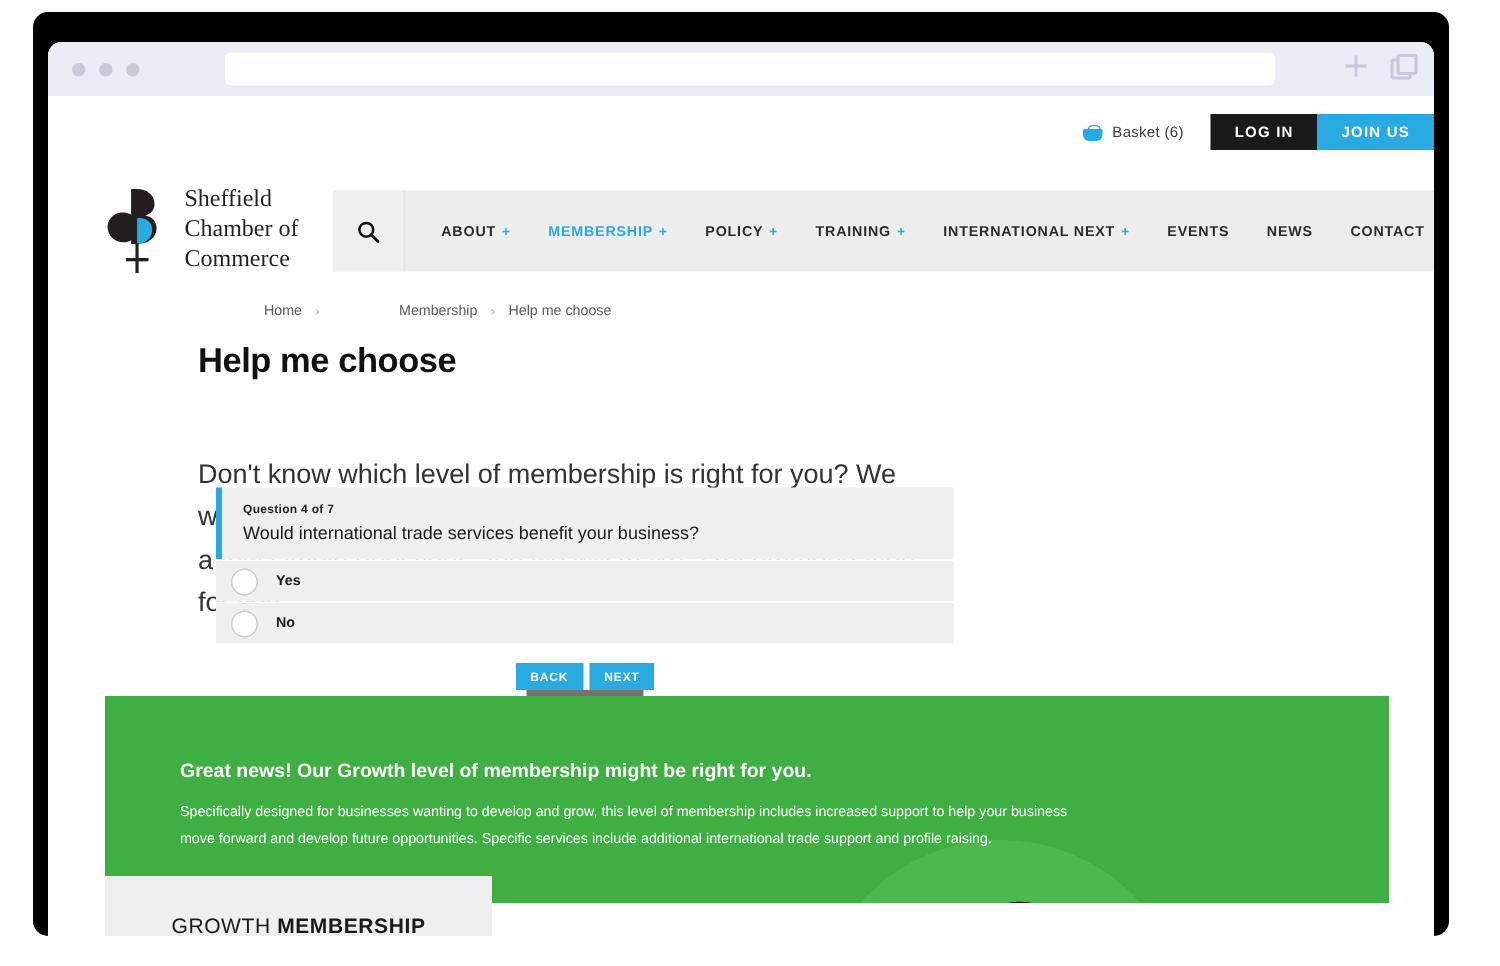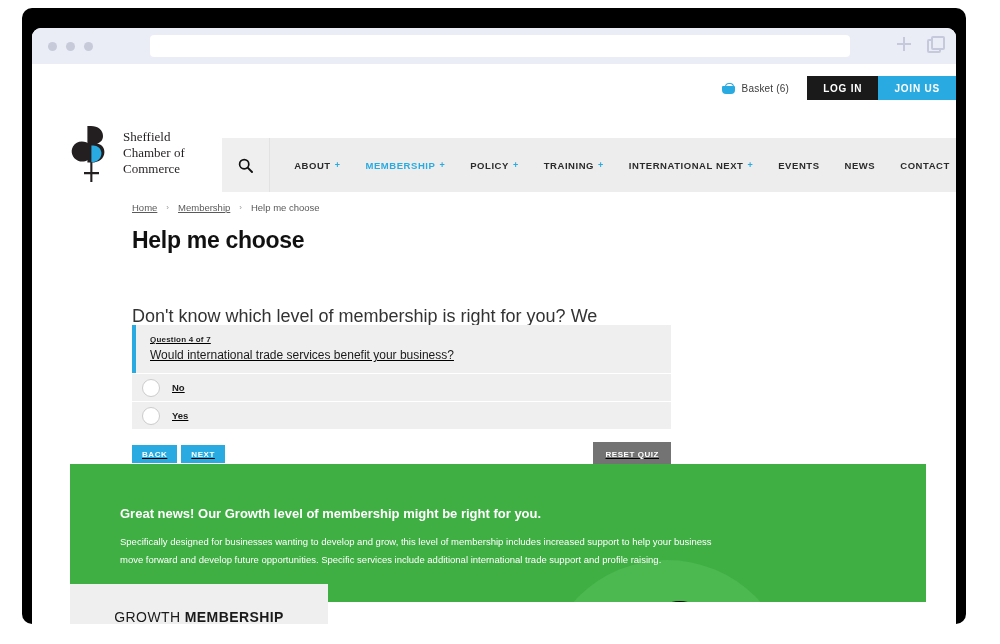--- a/index.html
+++ b/index.html
@@ -101,26 +101,26 @@
   .btn-join  { background:#29abe2; }
 
   
   .logo-wrap {
     position:absolute; left:38px; top:58px;
     display:flex; align-items:center; gap:9px;
   }
   .logo-mark { width:44px; height:62px; }
   .logo-text {
     font-family:"Liberation Serif", serif;
-    font-size:13px; line-height:1.24; color:#231f20;
+    font-size:16px; line-height:1.24; color:#231f20;
   }
 
   
   .nav {
-    position:absolute; left:190px; top:74px;
+    position:absolute; left:190px; top:63px;
     width:734px; height:54px;
     background:#ededed;
     display:flex; align-items:center;
   }
   .nav-search {
     width:48px; height:54px;
     display:flex; align-items:center; justify-content:center;
     border-right:1px solid #e2e2e2;
     background:#efefef;
     cursor:pointer;
@@ -138,34 +138,34 @@
   .nav-item.active { color:#29abe2; }
   .nav-plus { color:#29abe2; font-size:9px; font-weight:bold; }
 
   
   .content { position:absolute; left:100px; top:138px; width:520px; }
 
   .crumbs {
     display:flex; align-items:center; gap:9px;
     font-size:9.5px; color:#5a5a5a; margin-bottom:14px;
   }
-  .crumb-link { text-decoration:underline; color:#5a5a5a; cursor:pointer; }
+  .crumb-link { color:#5a5a5a; cursor:pointer;margin-left:44px; }
   .crumb-sep { color:#999; font-size:8px; }
   .crumb-cur { color:#5a5a5a; }
 
   h1.page-title {
     font-size:23px; font-weight:bold; color:#111;
     letter-spacing:-.3px; margin-bottom:15px;
   }
   .intro {
     font-size:18px; line-height:1.58; color:#333; width:500px;margin-top:48px;
   }
 
   
-  .quiz { position:absolute; left:100px; top:261px; width:539px;text-decoration:underline; }
+  .quiz { position:absolute; left:112px; top:261px; width:492px; }
 
   .q-header {
     background:#efefef;
     border-left:4px solid #29abe2;
     padding:10px 0 11px 14px;
   }
   .q-count {
     font-size:8px; font-weight:bold; color:#222;
     letter-spacing:.2px; margin-bottom:4px;
   }
@@ -182,20 +182,21 @@
   .radio {
     width:18px; height:18px; border-radius:50%;
     background:#ffffff; border:1px solid #cccccc;
     flex:0 0 auto;
   }
   .q-label { font-size:9.5px; font-weight:bold; color:#1a1a1a; }
 
   .q-actions {
     display:flex; align-items:center; justify-content:space-between;
     margin-top:13px;
+    flex-direction:column;
   }
   .q-left { display:flex; gap:4px; }
   .qbtn {
     height:18px; padding:0 10px;
     display:flex; align-items:center; justify-content:center;
     font-size:8px; font-weight:bold; letter-spacing:.55px;
     color:#ffffff; background:#29abe2; cursor:pointer;
   }
   .qbtn.dark { background:#737373; padding:12px 12px; }
 
@@ -334,25 +335,25 @@
       <div class="intro">Don't know which level of membership is right for you? We want to find the perfect plan for your business. Let us ask you a few simple questions and we will make a recommendation for you.</div>
     </div>
 
     <div class="quiz">
       <div class="q-header">
         <div class="q-count">Question 4 of 7</div>
         <div class="q-text">Would international trade services benefit your business?</div>
       </div>
       <div class="q-option">
         <span class="radio"></span>
-        <span class="q-label">No</span>
+        <span class="q-label">Yes</span>
       </div>
       <div class="q-option">
         <span class="radio"></span>
-        <span class="q-label">Yes</span>
+        <span class="q-label">No</span>
       </div>
       <div class="q-actions">
         <div class="q-left">
           <div class="qbtn">BACK</div>
           <div class="qbtn">NEXT</div>
         </div>
         <div class="qbtn dark">RESET QUIZ</div>
       </div>
     </div>
 

